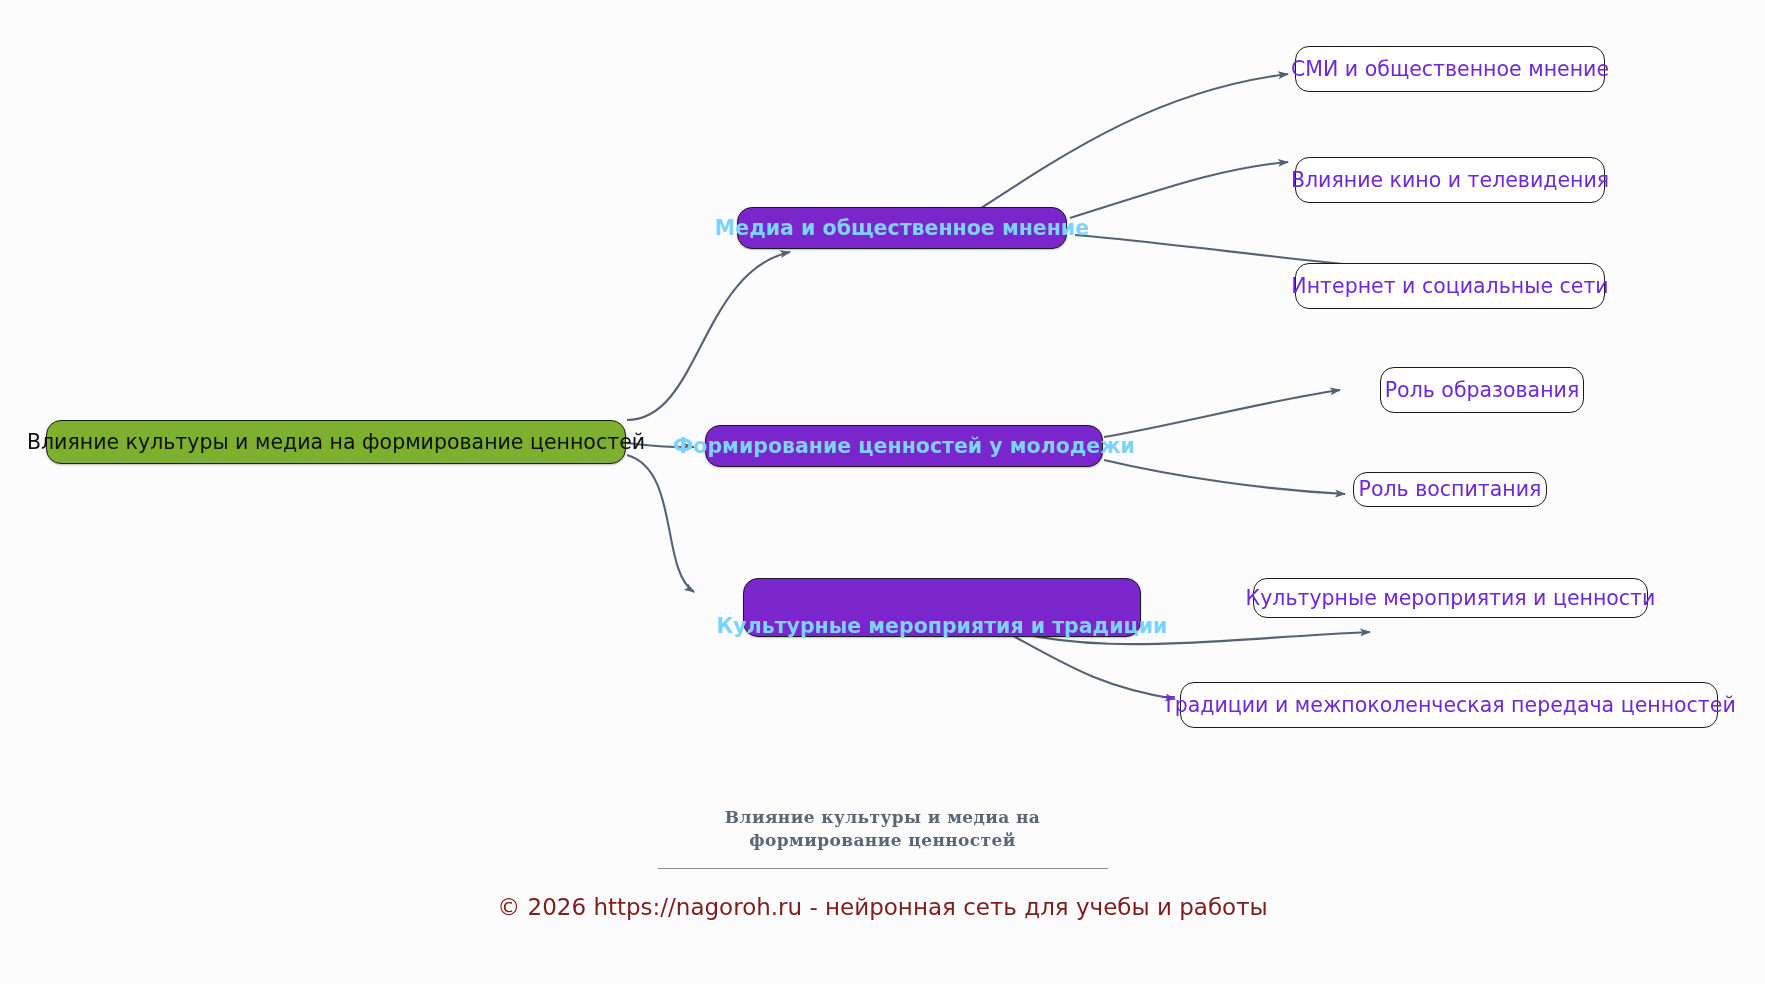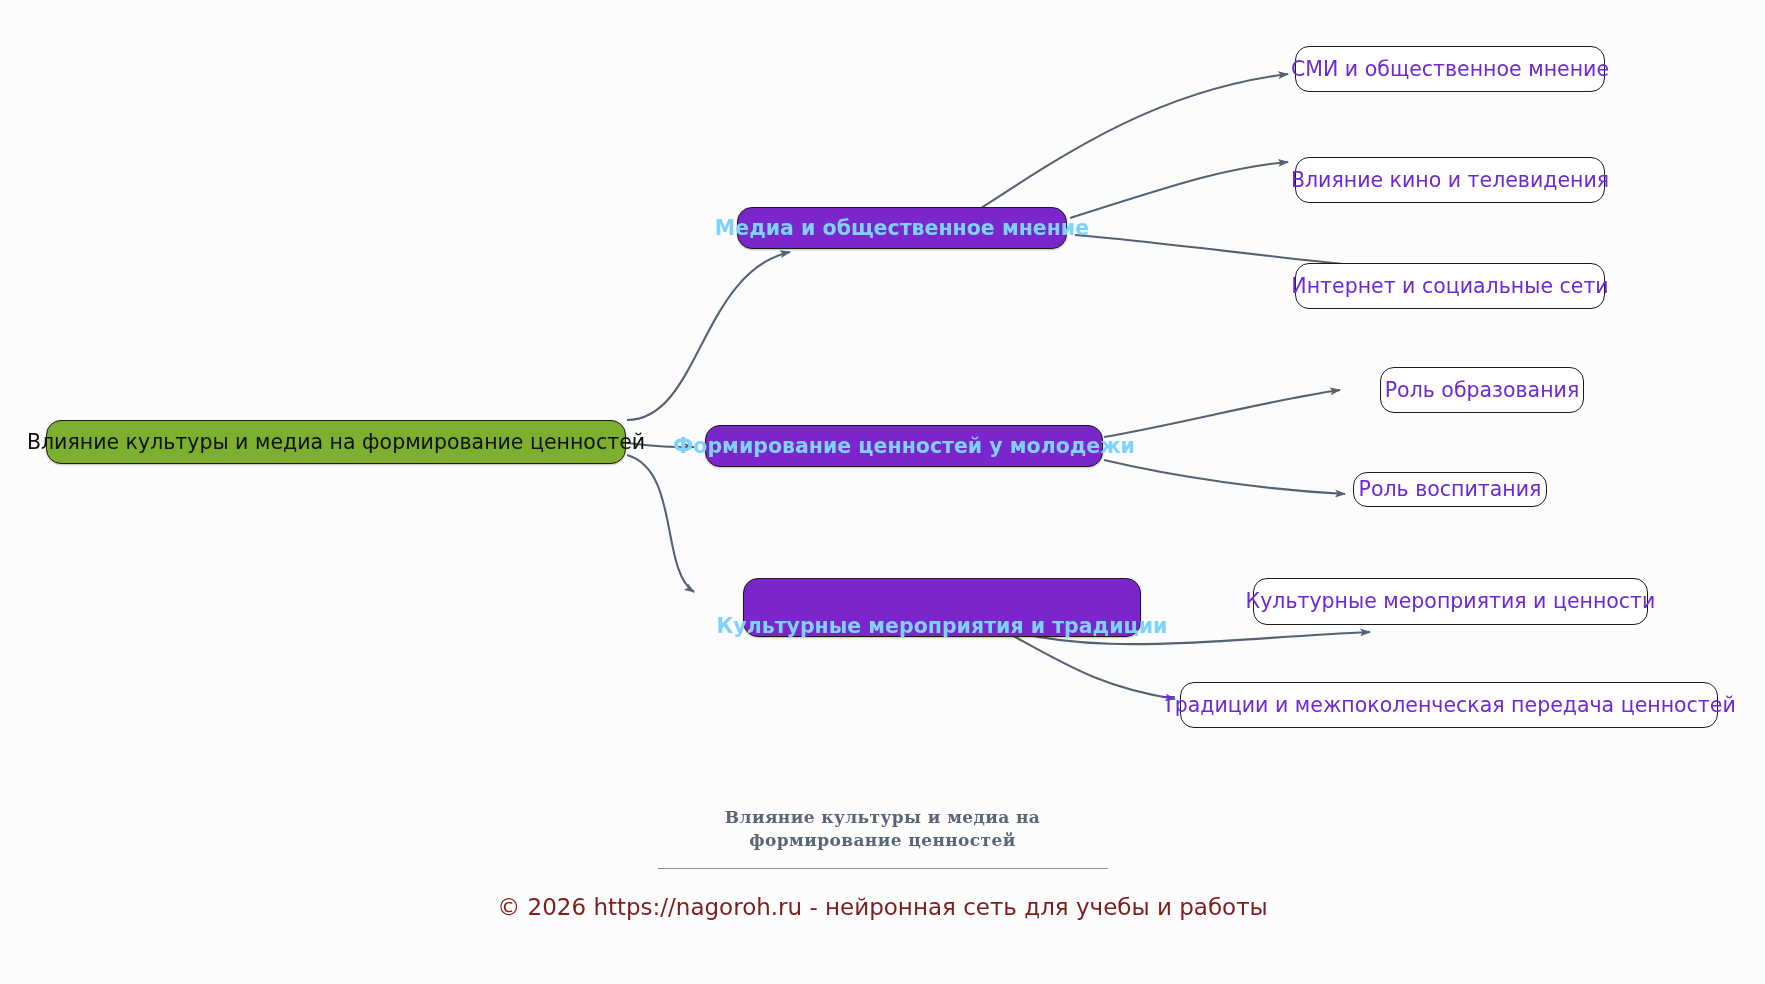--- a/index.html
+++ b/index.html
@@ -172,21 +172,21 @@
   </div>
 
   <div class="node node-leaf" style="left:1348px; top:367px; width:204px; height:46px;margin-left:32px;">
     <span class="node-label">Роль образования</span>
   </div>
 
   <div class="node node-leaf" style="left:1353px; top:472px; width:194px; height:35px;">
     <span class="node-label">Роль воспитания</span>
   </div>
 
-  <div class="node node-leaf" style="left:1253px; top:578px; width:395px; height:47px;">
+  <div class="node node-leaf" style="left:1253px; top:578px; width:395px; height:40px;">
     <span class="node-label">Культурные мероприятия и ценности</span>
   </div>
 
   <div class="node node-leaf" style="left:1180px; top:682px; width:538px; height:46px;">
     <span class="node-label">Традиции и межпоколенческая передача ценностей</span>
   </div>
 
 </div>
 
 <div class="footer">

